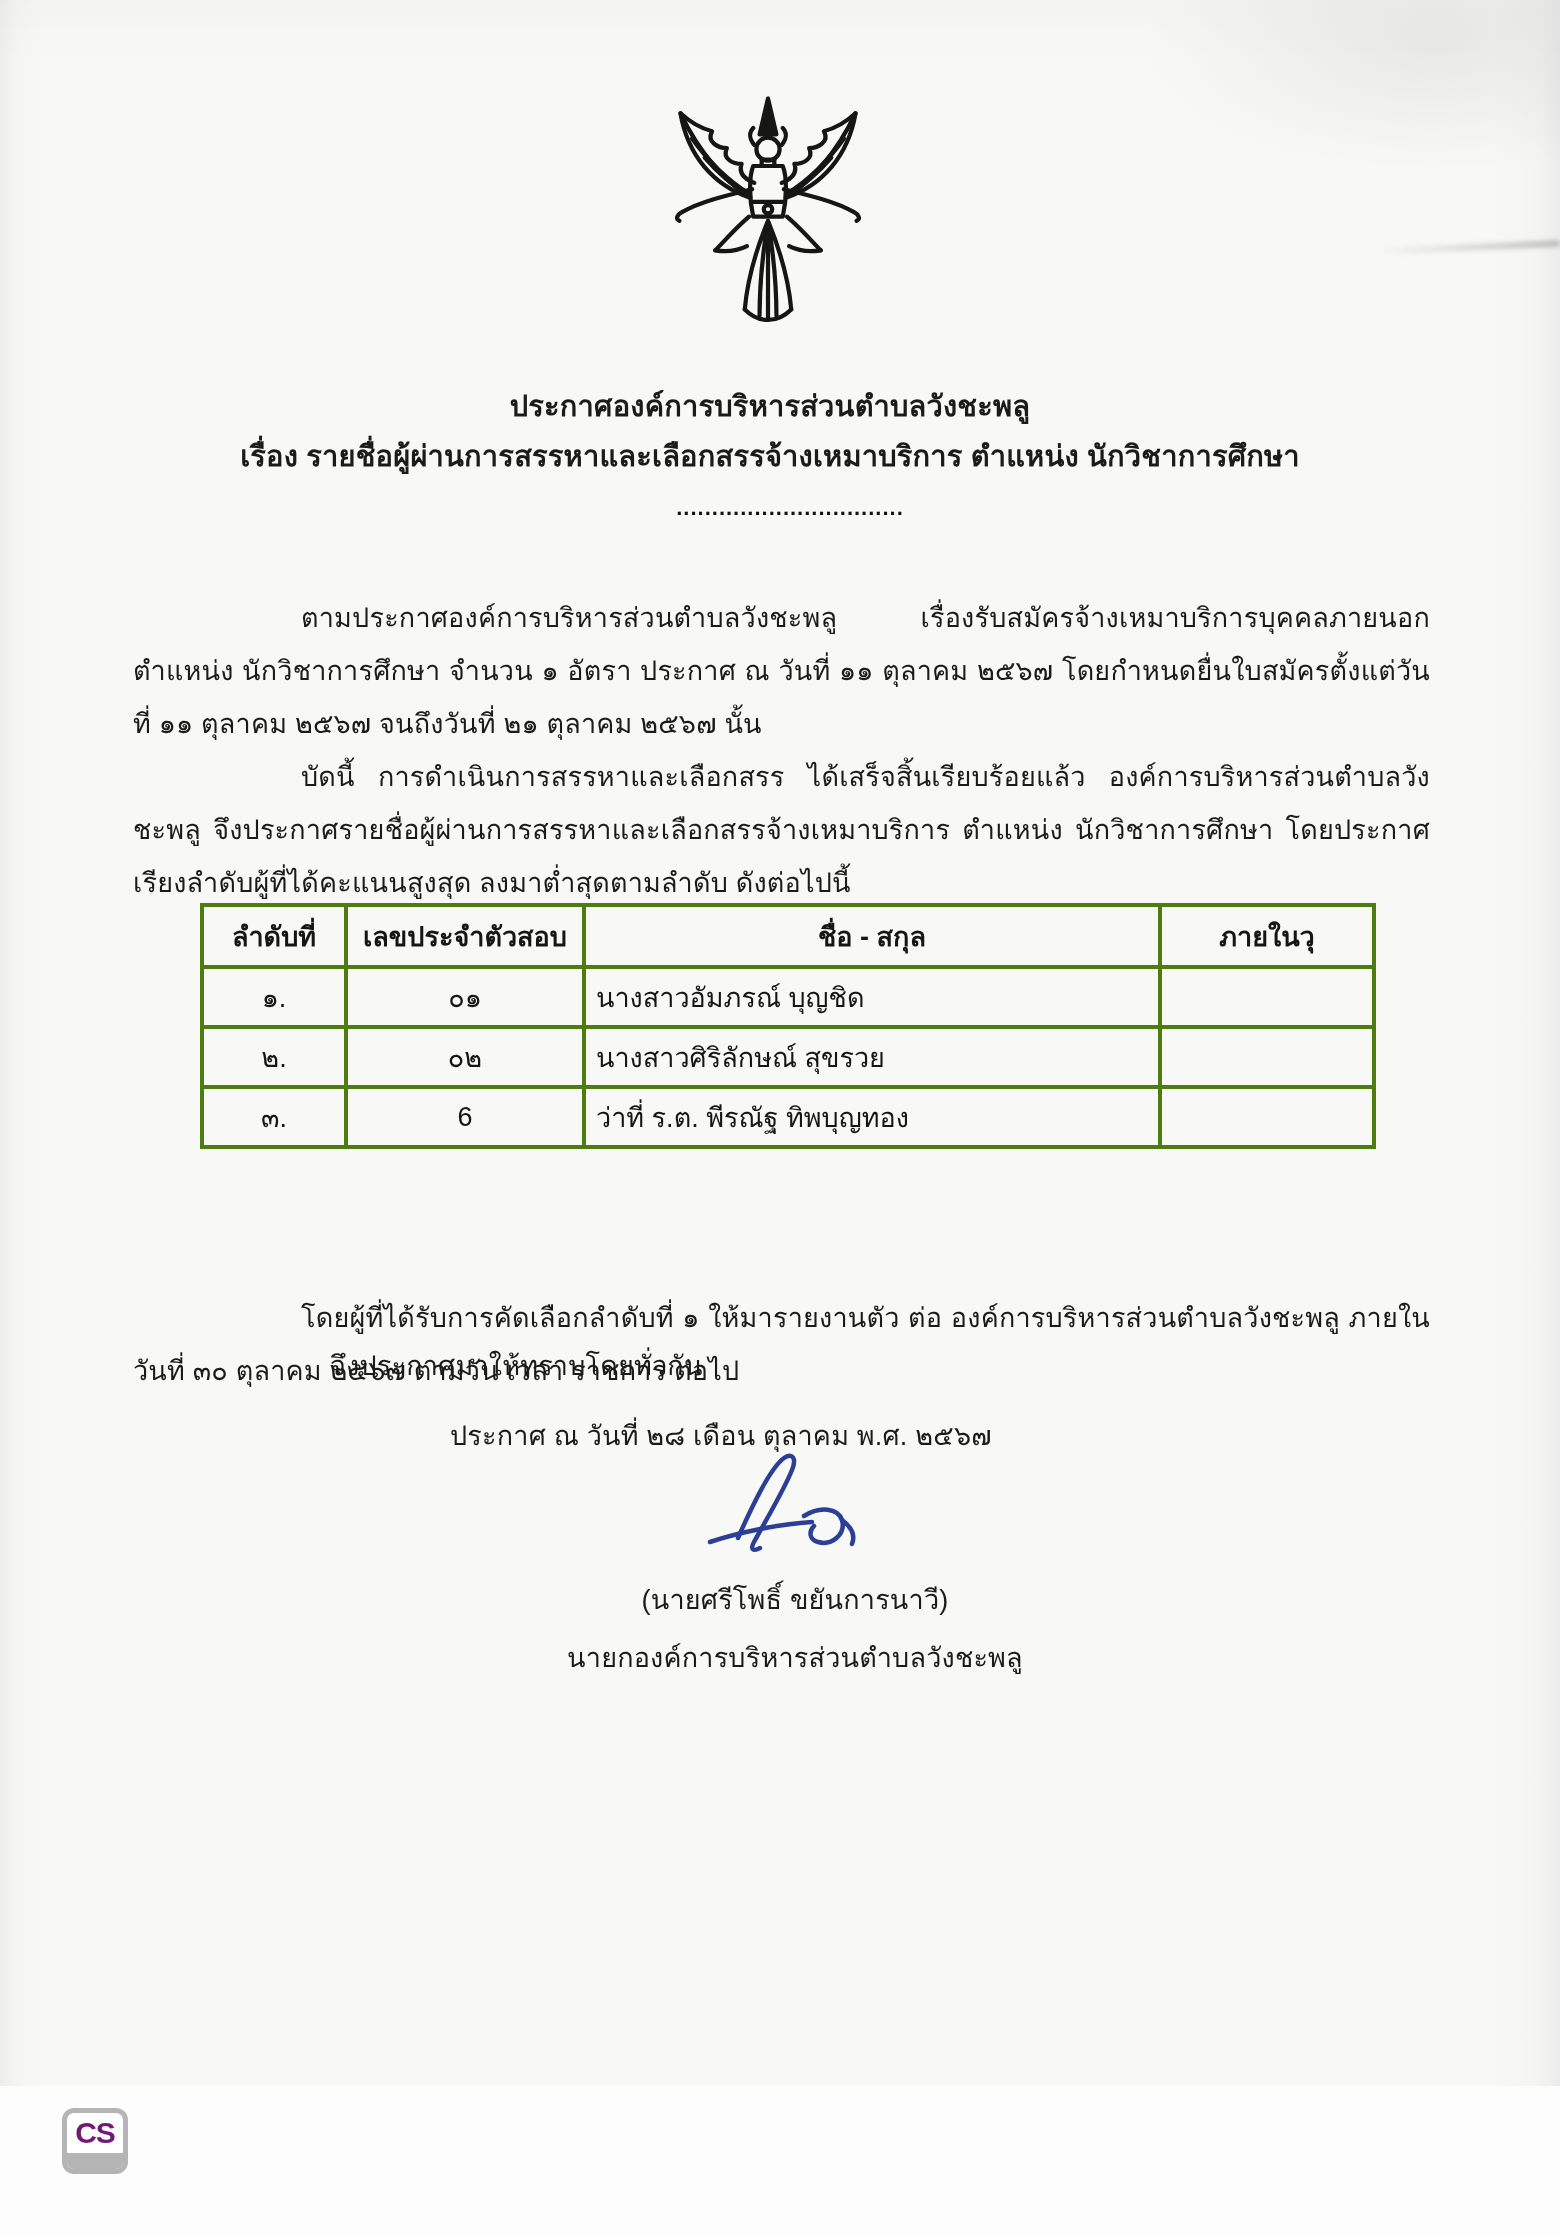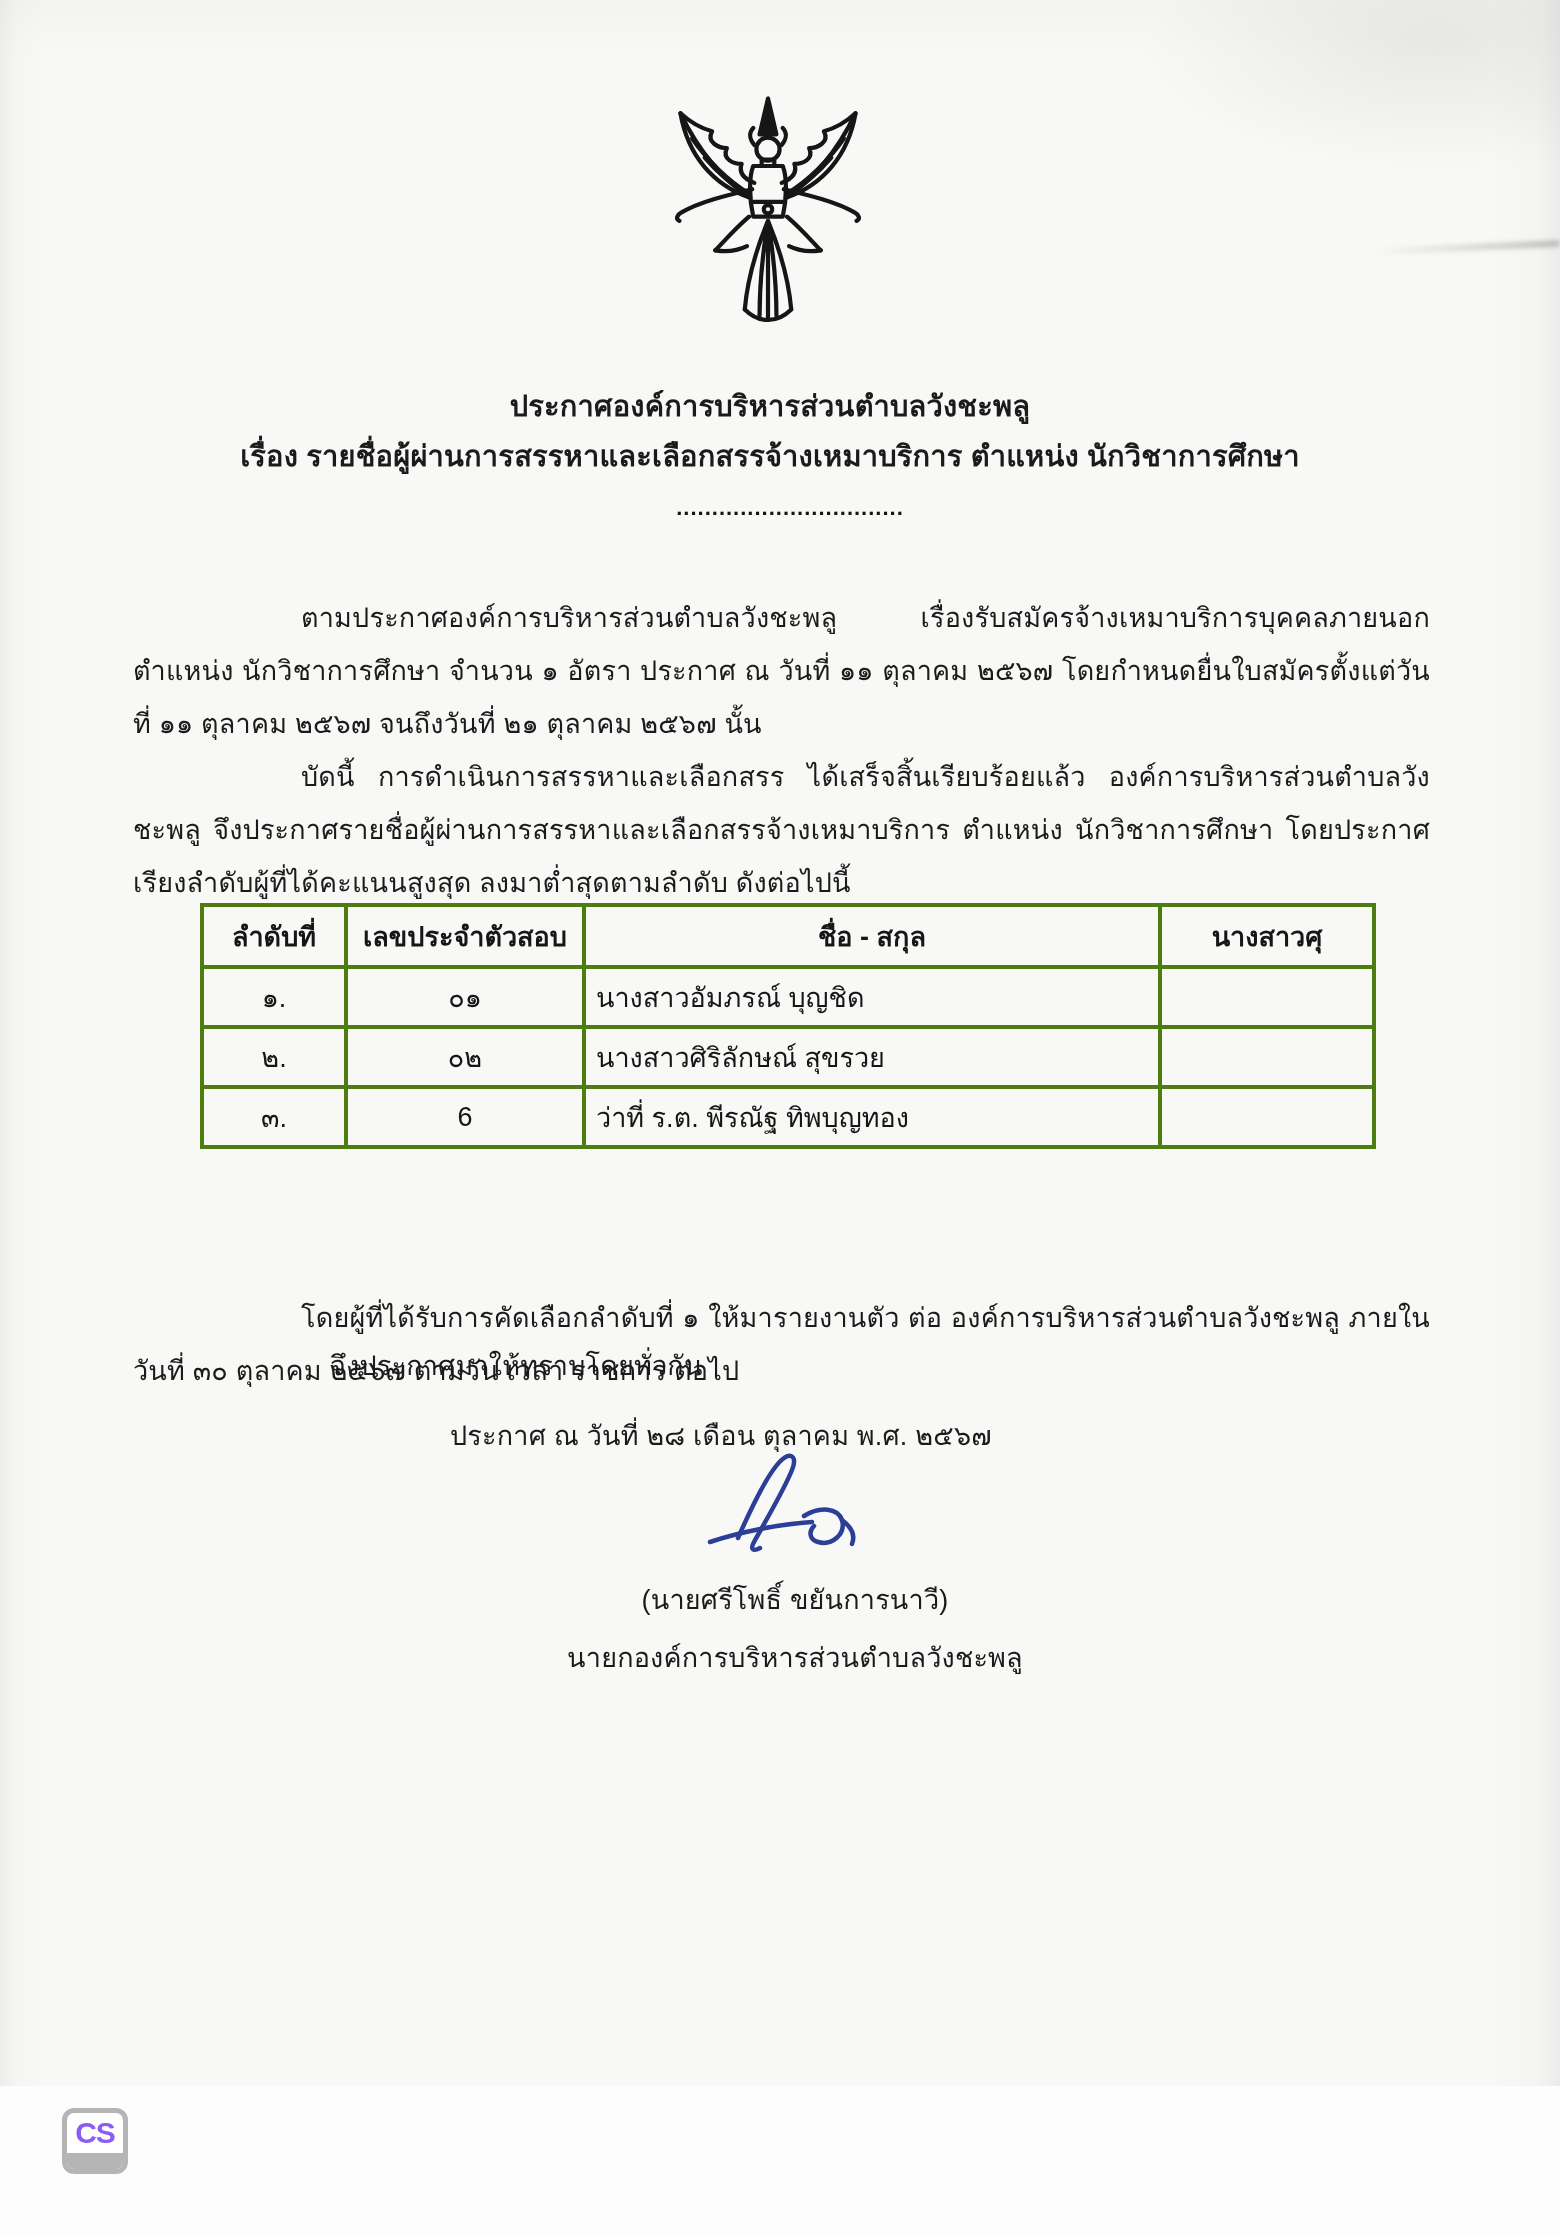--- a/index.html
+++ b/index.html
@@ -54,21 +54,21 @@
 
   .signature{position:absolute;left:700px;top:1446px;width:190px;height:126px;}
   .signer{position:absolute;left:395px;width:800px;text-align:center;font-size:27px;}
   .signer-name{top:1574px;}
   .signer-title{top:1632px;}
 
   .cam-footer{position:absolute;left:62px;top:2108px;display:flex;align-items:center;gap:22px;}
   .cs-icon{width:66px;height:66px;border:5px solid #b5b5b5;border-radius:12px;background:#fff;
     display:flex;flex-direction:column;overflow:hidden;box-sizing:border-box;}
   .cs-top{flex:1;display:flex;align-items:center;justify-content:center;
-    font-weight:bold;font-size:30px;color:#8b5cf6;letter-spacing:-1px;}
+    font-weight:bold;font-size:30px;color:#701a75;letter-spacing:-1px;}
   .cs-bottom{height:16px;background:#b5b5b5;}
   .cam-text{font-size:46px;color:#b6b6b6;letter-spacing:0.5px;}
 </style>
 </head>
 <body>
 
 <div class="scan-shade"></div>
 <div class="crease"></div>
 <div class="footer-strip"></div>
 
@@ -116,21 +116,21 @@
     <col class="c-no">
       <col class="c-id">
       <col class="c-name">
       <col class="c-note">
   </colgroup>
   <thead>
     <tr>
       <th>ลำดับที่</th>
       <th>เลขประจำตัวสอบ</th>
       <th>ชื่อ - สกุล</th>
-      <th>นางสาวศุ</th>
+      <th>ภายในวุ</th>
     </tr>
   </thead>
   <tbody>
     <tr>
       <td>๑.</td>
       <td>๐๑</td>
       <td class="name">นางสาวอัมภรณ์  บุญชิด</td>
       <td></td>
     </tr>
     <tr>

